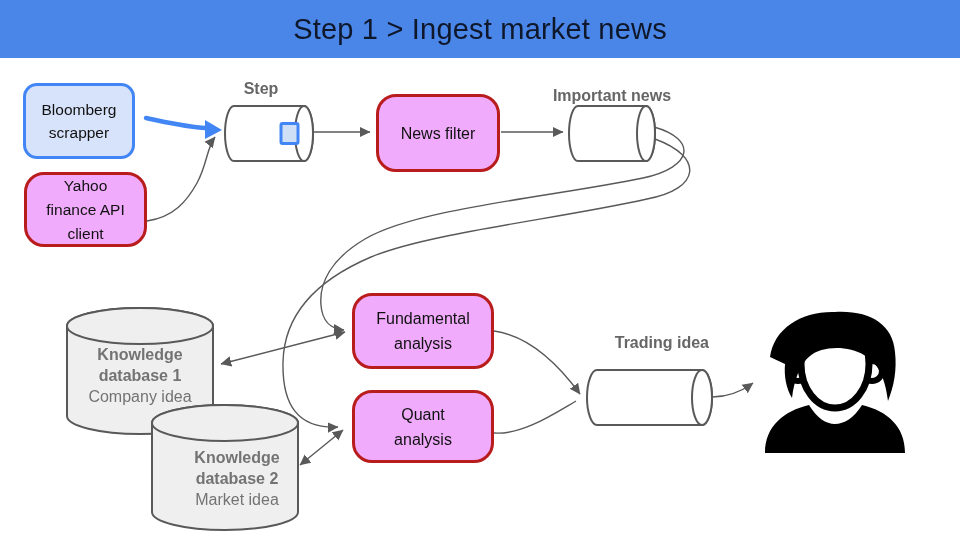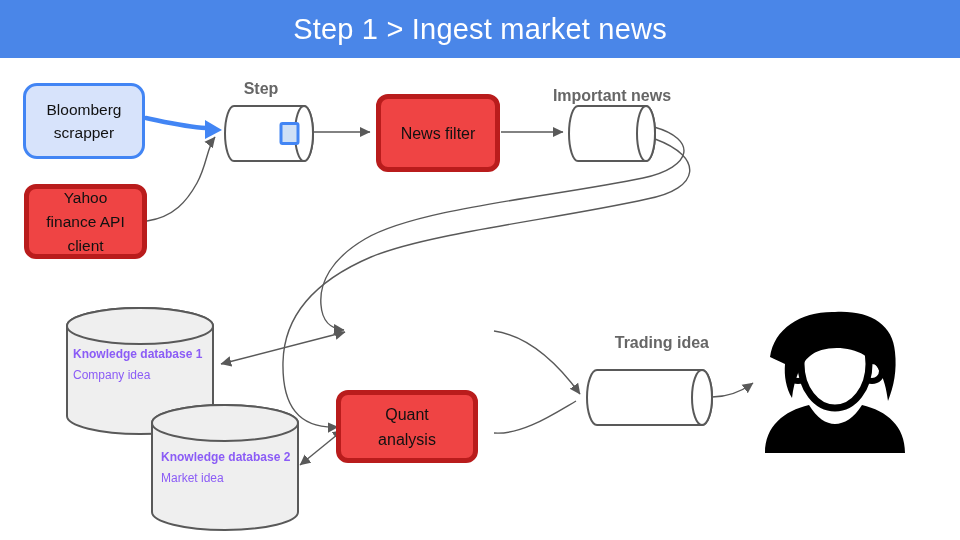--- a/index.html
+++ b/index.html
@@ -5,37 +5,37 @@
   html,body{margin:0;padding:0;background:#fff;}
   .slide{
     position:relative;width:960px;height:540px;overflow:hidden;background:#ffffff;
     font-family:"Liberation Sans","DejaVu Sans",sans-serif;color:#111;
   }
   .header{
     position:absolute;left:0;top:0;width:960px;height:58px;background:#4a86e8;
     display:flex;align-items:center;justify-content:center;
   }
   .header h1{
-    margin:0;color:#ffffff;font-size:29px;font-weight:400;letter-spacing:.2px;
+    margin:0;color:#0f172a;font-size:29px;font-weight:400;letter-spacing:.2px;
   }
   .svg-layer{position:absolute;left:0;top:0;width:960px;height:540px;}
   .node{
     position:absolute;display:flex;align-items:center;justify-content:center;
     text-align:center;font-size:15.5px;line-height:23px;box-sizing:border-box;
-    background:#ef4444;border:5px solid #b91c1c;border-radius:12px;
+    background:#f0abfc;border:3px solid #b91c1c;border-radius:20px;
   }
   .node.blue{
     background:#d7e3fb;border:3px solid #4285f4;border-radius:14px;
   }
   .node span{display:inline-block;}
   .qlabel{
     position:absolute;font-weight:700;color:#666666;font-size:16px;text-align:center;
   }
   .dbtext{
-    position:absolute;text-align:left;font-size:12px;line-height:21px;color:#8b5cf6;
+    position:absolute;text-align:center;font-size:16px;line-height:21px;color:#737373;
   }
   .dbtext .t{font-weight:700;}
   .person{position:absolute;}
 </style>
 </head>
 <body>
 
 <div class="slide">
 
   <div class="header">
@@ -85,46 +85,49 @@
     <g>
       <path d="M 67,326 V 416 A 73 18 0 0 0 213,416 V 326 A 73 18 0 0 0 67,326 Z" fill="#efefef" stroke="#595959" stroke-width="2"></path>
       <ellipse cx="140" cy="326" rx="73" ry="18" fill="#efefef" stroke="#595959" stroke-width="2"></ellipse>
     </g>
     <g>
       <path d="M 152,423 V 512 A 73 18 0 0 0 298,512 V 423 A 73 18 0 0 0 152,423 Z" fill="#efefef" stroke="#595959" stroke-width="2"></path>
       <ellipse cx="225" cy="423" rx="73" ry="18" fill="#efefef" stroke="#595959" stroke-width="2"></ellipse>
     </g>
   </svg>
 
-  <div class="node blue" style="left:23px;top:83px;width:122px;height:76px;">
+  <div class="node blue" style="left:23px;top:83px;width:112px;height:76px;">
     <span style="max-width:110px;">Bloomberg scrapper</span>
   </div>
 
-  <div class="node" style="left:24px;top:184px;width:123px;height:75px;line-height:24px;">
+  <div class="node" style="left:24px;top:172px;width:123px;height:75px;line-height:24px;">
     <span style="max-width:80px;">Yahoo finance API client</span>
   </div>
 
   <div class="node" style="left:376px;top:94px;width:124px;height:78px;font-size:16px;">
     <span>News filter</span>
   </div>
 
+  <div class="node" style="left:352px;top:293px;width:142px;height:76px;font-size:16px;line-height:25px;">
+    <span style="max-width:120px;">Fundamental analysis</span>
+  </div>
 
-  <div class="node" style="left:336px;top:390px;width:142px;height:73px;font-size:16px;line-height:25px;">
+  <div class="node" style="left:352px;top:390px;width:142px;height:73px;font-size:16px;line-height:25px;">
     <span style="max-width:90px;">Quant analysis</span>
   </div>
 
   <div class="qlabel" style="left:211px;top:80px;width:100px;">Step</div>
   <div class="qlabel" style="left:537px;top:87px;width:150px;">Important news</div>
   <div class="qlabel" style="left:588px;top:334px;width:121px;text-align:right;">Trading idea</div>
 
   <div class="dbtext" style="left:73px;top:344px;width:134px;">
     <div class="t">Knowledge database 1</div>
     <div>Company idea</div>
   </div>
-  <div class="dbtext" style="left:161px;top:447px;width:134px;">
+  <div class="dbtext" style="left:170px;top:447px;width:134px;">
     <div class="t">Knowledge database 2</div>
     <div>Market idea</div>
   </div>
 
   <svg class="person" style="left:757px;top:308px;" width="156" height="145" viewBox="0 0 156 145">
     <path fill="#000" d="M 8,145 C 8,118 27,103 52,97 C 60,110 69,116 78,116 C 87,116 97,110 105,97 C 130,103 148,118 148,145 Z"></path>
     <circle cx="41" cy="63" r="10" fill="#fff" stroke="#000" stroke-width="6"></circle>
     <circle cx="115" cy="63" r="10" fill="#fff" stroke="#000" stroke-width="6"></circle>
     <ellipse cx="78" cy="56" rx="34" ry="44" fill="#fff" stroke="#000" stroke-width="7"></ellipse>
     <path fill="#000" d="M 35,90 C 29,80 27,68 28,56 L 13,49 C 17,20 45,3 78,4 C 112,2 136,16 138,44 C 140,62 137,78 131,93 C 128,68 120,54 107,47 C 91,37 64,38 53,48 C 43,56 37,72 35,90 Z"></path>

